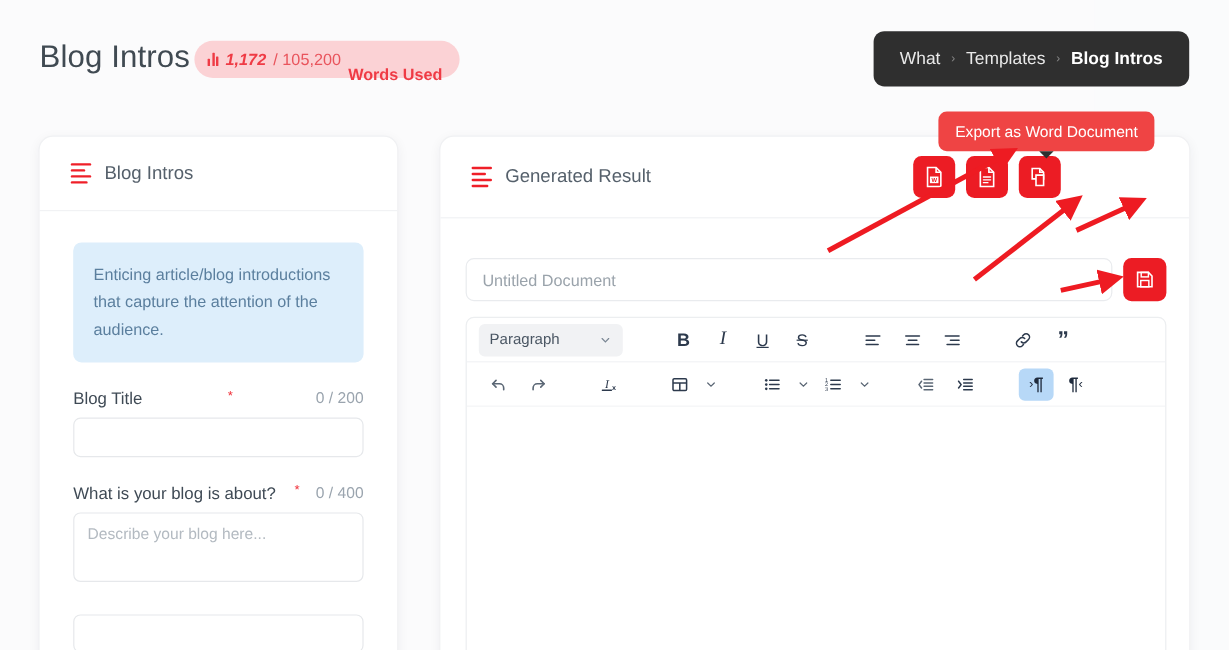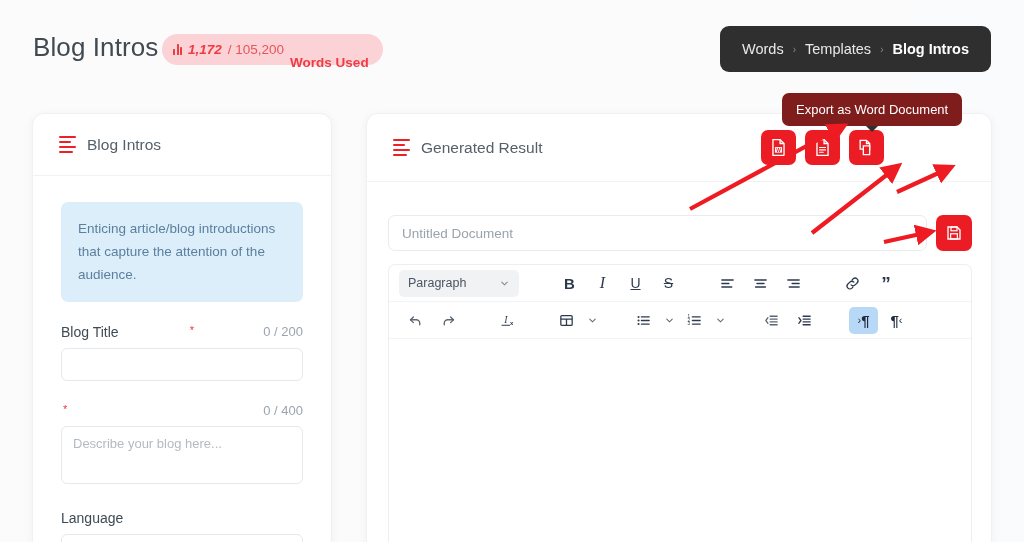--- a/index.html
+++ b/index.html
@@ -101,21 +101,21 @@
   .export-group {
     position: absolute; right: 28px; top: 130px;
     display: flex; gap: 9px;
   }
   .ebtn {
     width: 35px; height: 35px; background: #ec1c24; border-radius: 7px;
     display: flex; align-items: center; justify-content: center;
   }
   .tooltip {
     position: absolute; left: 782px; top: 93px;
-    background: #7f1d1d; color: #fff; font-size: 13px;
+    background: #ef4444; color: #fff; font-size: 13px;
     border-radius: 7px; padding: 9px 14px; white-space: nowrap;
   }
   .tooltip::after {
     content: ""; position: absolute; left: 50%; bottom: -6px; margin-left: -6px;
     border-left: 6px solid transparent; border-right: 6px solid transparent;
     border-top: 6px solid #2f2f2f;
   }
 
   .doc-row { position: absolute; left: 388px; top: 215px; width: 584px; height: 36px;
              display: flex; align-items: flex-start; gap: 9px; }
@@ -166,21 +166,21 @@
           <i></i>
           <i></i>
           <i></i>
         </span>
       <span class="w-used">1,172</span>
       <span class="w-total">/ 105,200</span>
       <span class="w-label">Words Used</span>
     </div>
 
     <div class="breadcrumb">
-      <span class="crumb">Words</span>
+      <span class="crumb">What</span>
       <span class="crumb-sep">›</span>
       <span class="crumb">Templates</span>
       <span class="crumb-sep">›</span>
       <span class="crumb current">Blog Intros</span>
     </div>
   </div>
 
   <div class="card" id="left-card">
     <div class="card-head">
       <span class="ham">
@@ -199,30 +199,28 @@
         <div class="field-row">
           <span class="field-label">Blog Title</span>
             <span class="req">*</span>
           <span class="counter">0 / 200</span>
         </div>
         <input class="txt-input" placeholder="" style="">
       </div>
 
       <div class="field">
         <div class="field-row">
+          <span class="field-label">What is your blog is about?</span>
             <span class="req">*</span>
           <span class="counter">0 / 400</span>
         </div>
         <textarea class="txt-area" placeholder="Describe your blog here..." style=""></textarea>
       </div>
 
       <div class="field">
-        <div class="field-row">
-          <span class="field-label">Language</span>
-        </div>
         <div class="select-box">
           
           
         </div>
       </div>
     </div>
   </div>
 
   <div class="card" id="right-card">
     <div class="card-head">

